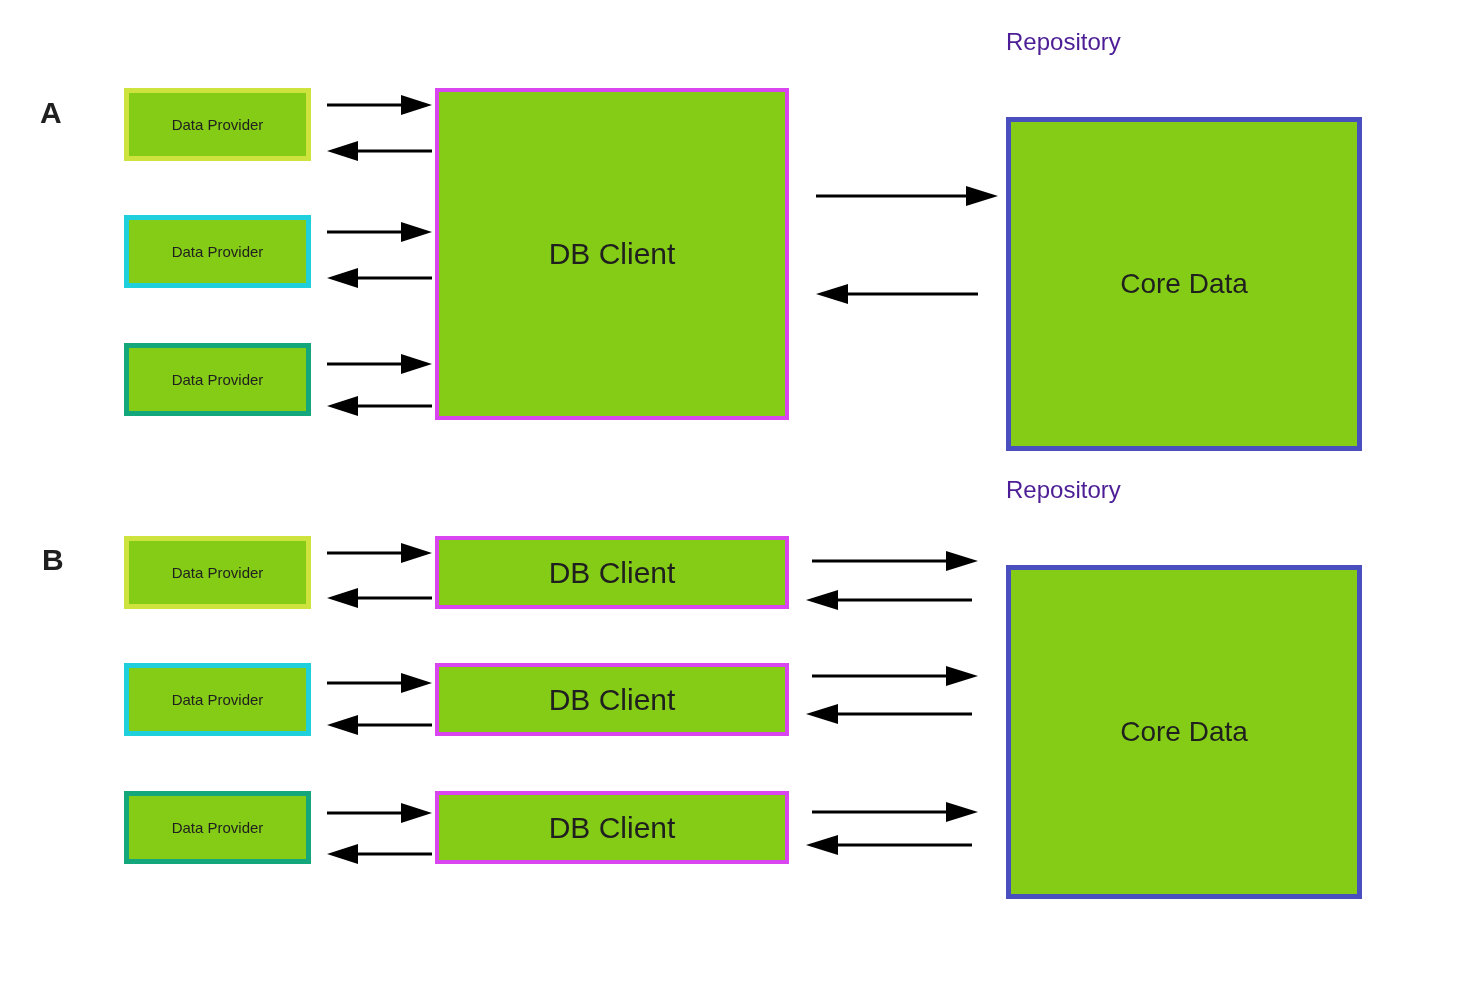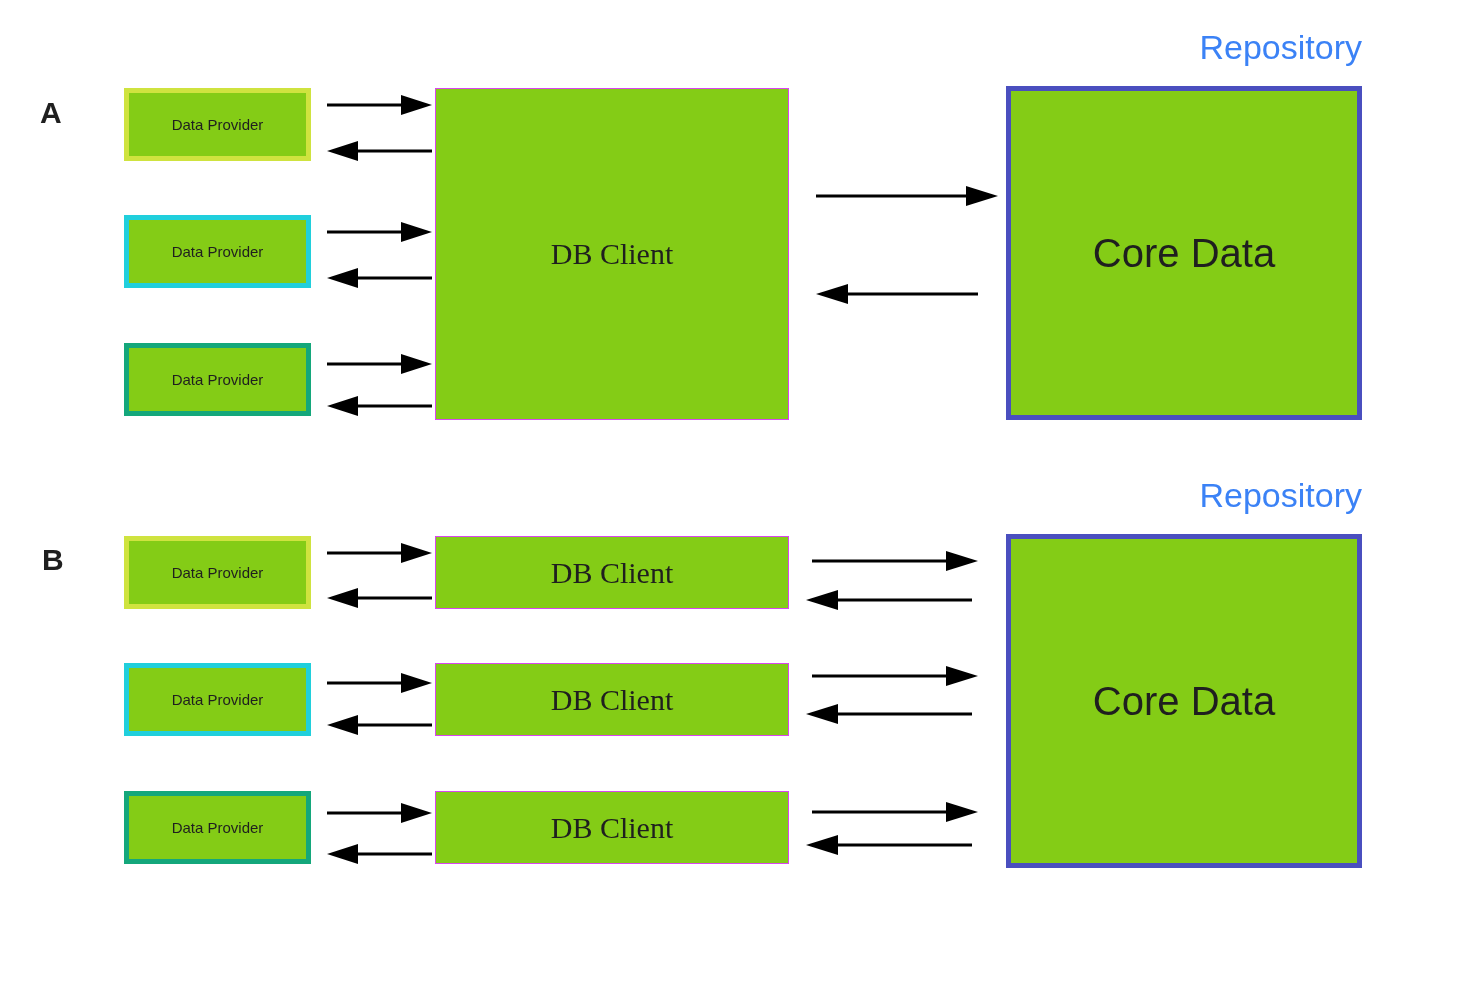--- a/index.html
+++ b/index.html
@@ -37,35 +37,35 @@
   }
   .box-provider {
     border: 5px solid #cfe33f;
     font-size: 15px;
     color: #1f1f1f;
   }
   .box-provider.c-yellow { border-color: #cfe33f; }
   .box-provider.c-cyan   { border-color: #20cfdc; }
   .box-provider.c-teal   { border-color: #14a77b; }
   .box-client {
-    border: 1px solid #d946ef;
+    border: 4px solid #d946ef;
     font-size: 30px;
     color: #1f1f1f;
-    font-family: Liberation Serif, serif;
   }
   .box-core {
     border: 5px solid #4a4fbf;
-    font-size: 40px;
-    color: #1f1f1f;
+    font-size: 28px;
+    color: #1f1f1f;
+    margin-top: 31px;
   }
   .group-title {
     position: absolute;
-    font-size: 34px;
-    color: #3b82f6;
-    text-align: right;
+    font-size: 24px;
+    color: #4c1d95;
+    text-align: left;
     line-height: 1;
   }
   .arrow {
     position: absolute;
     overflow: visible;
   }
   .arrow svg { display: block; overflow: visible; }
 </style>
 </head>
 <body>

